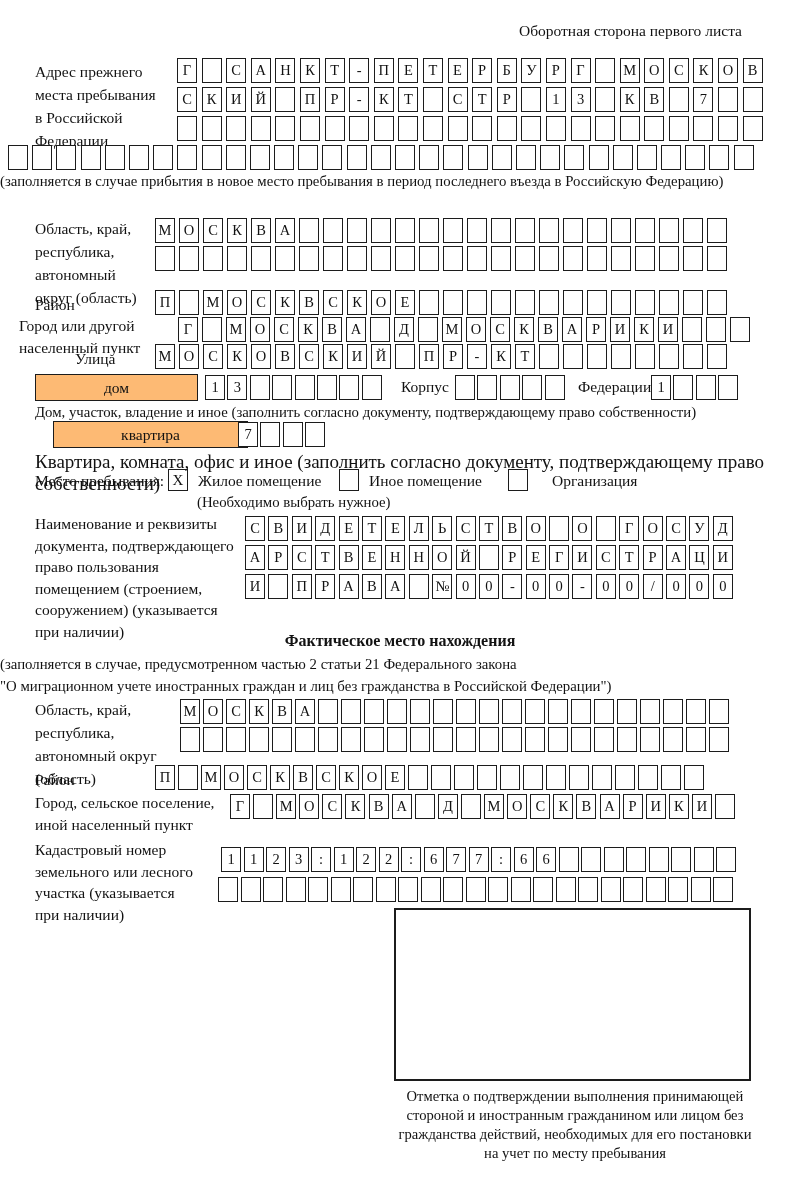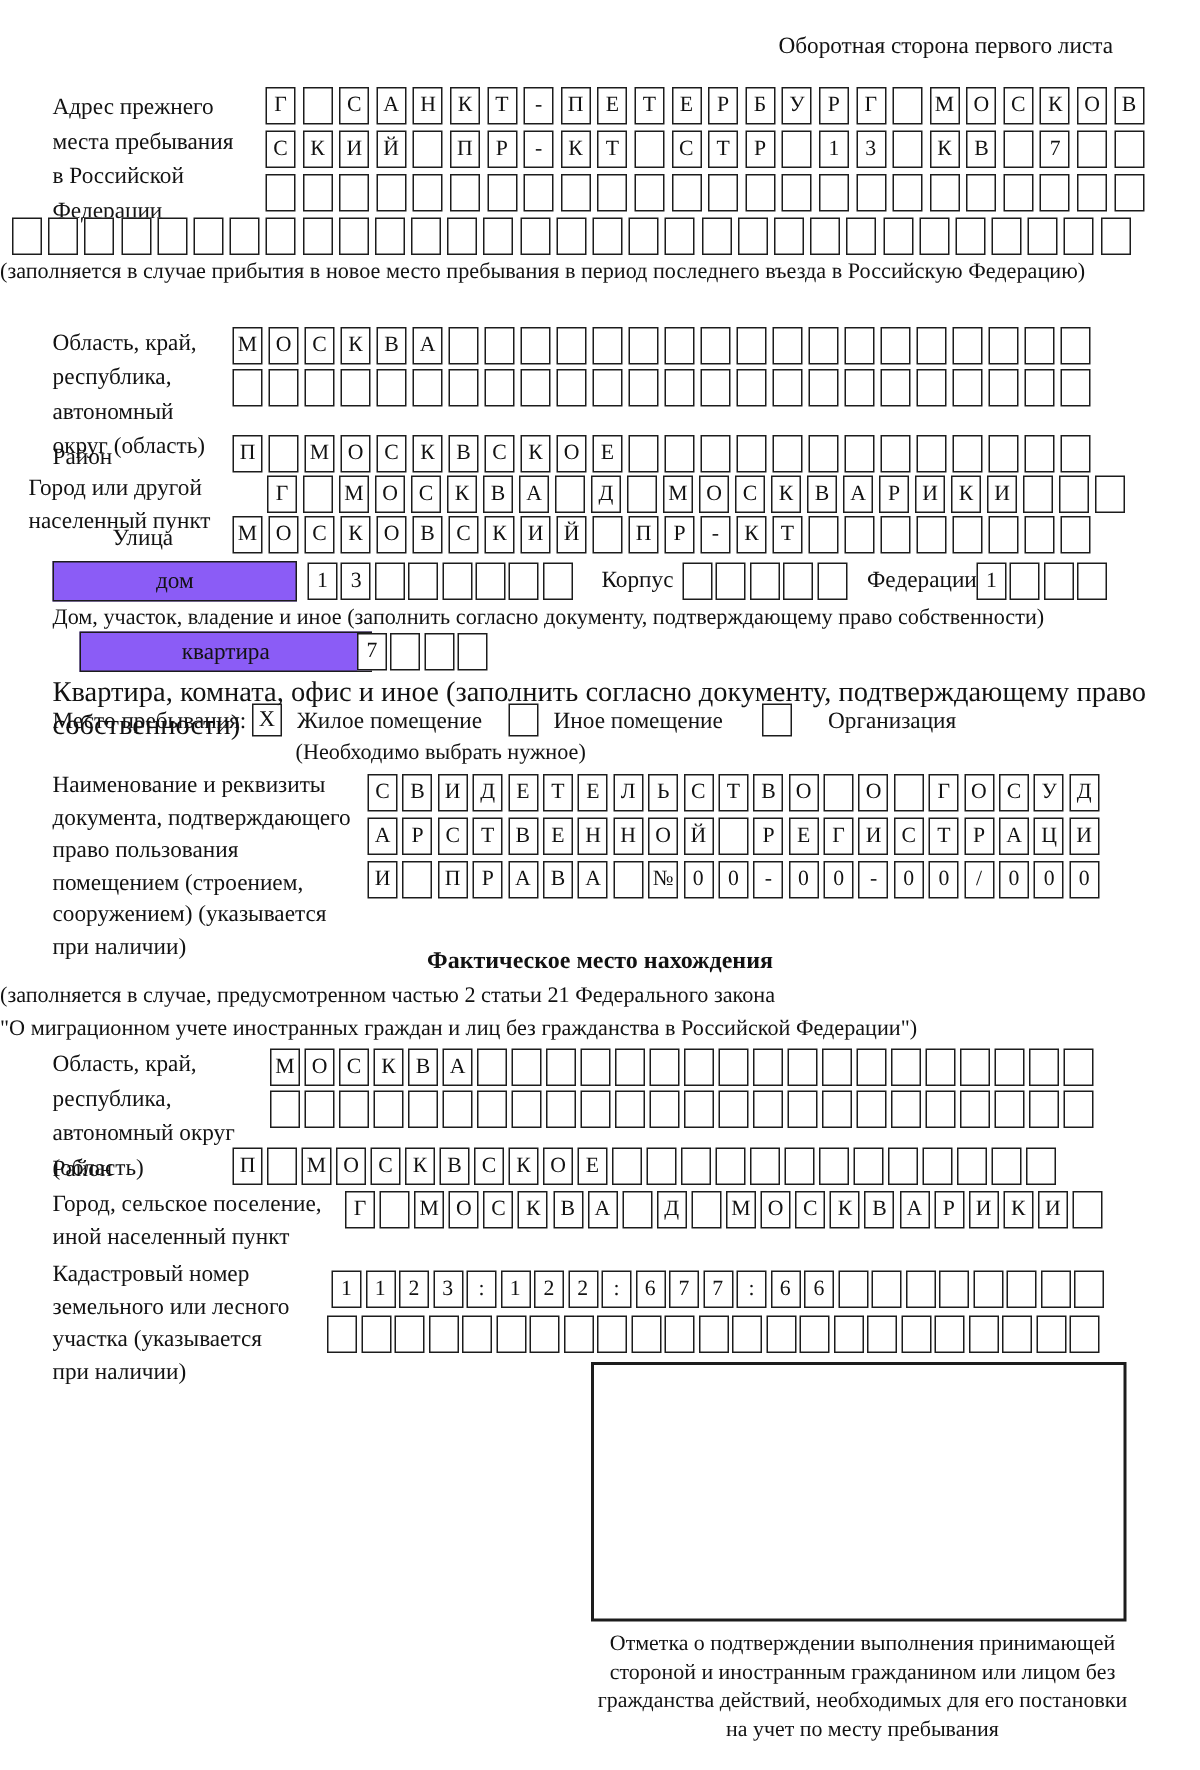--- a/index.html
+++ b/index.html
@@ -22,21 +22,21 @@
   }
   .g48 { gap:4.6px; }   
   .g42 { gap:4.2px; }   
   .g40 { gap:4.0px; }   
   .g36 { gap:3.4px; }   
   .g30 { gap:3.0px; }   
   .g31 { gap:3.1px; }   
   .g25 { gap:2.5px; }   
   .g24 { gap:2.4px; }   
   .framebox {
-    box-sizing:border-box; border:1.6px solid #1c1c1c; background:#8b5cf6;
+    box-sizing:border-box; border:1.6px solid #1c1c1c; background:#fdba74;
     display:flex; align-items:center; justify-content:center; font-size:15.5px;
   }
   .chk {
     box-sizing:content-box; width:18px; height:20px; border:1.6px solid #1c1c1c;
     display:inline-flex; align-items:center; justify-content:center; font-size:15px;
   }
   .inline-lbl { font-size:15.5px; }
   .stamp { box-sizing:border-box; border:2px solid #1c1c1c; background:#fff; }
   .stamp-note { font-size:14.6px; line-height:19px; text-align:center; white-space:pre-line; }
 </style>

